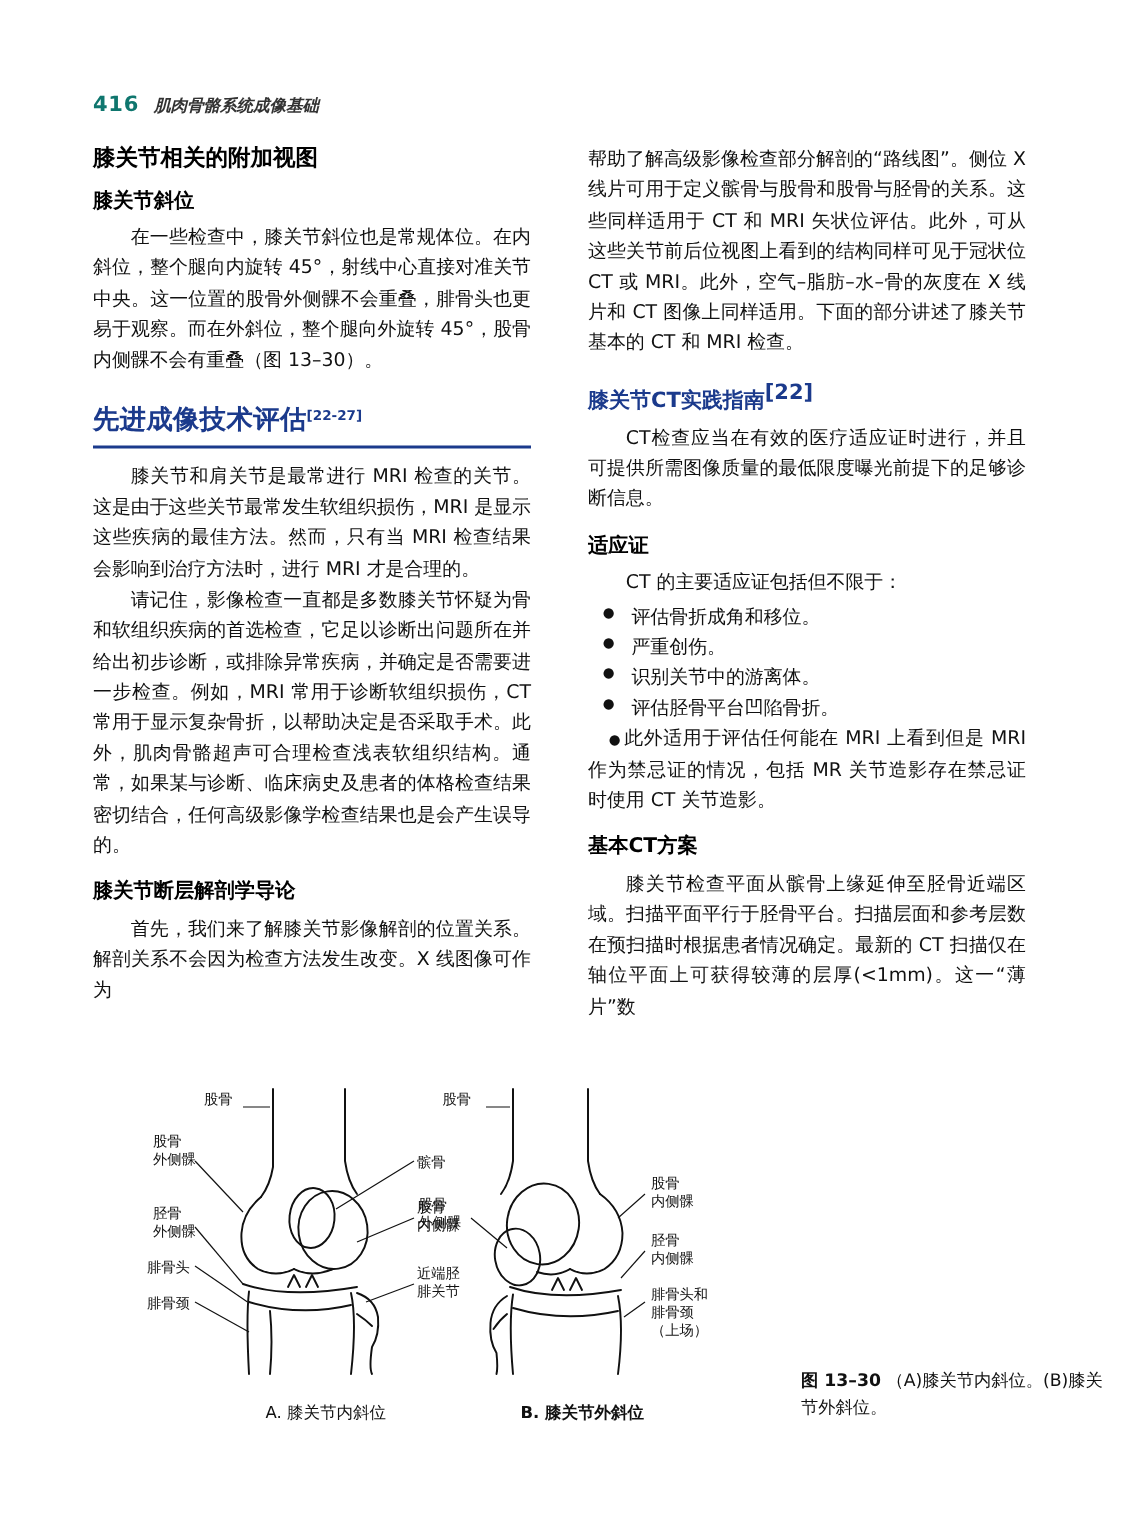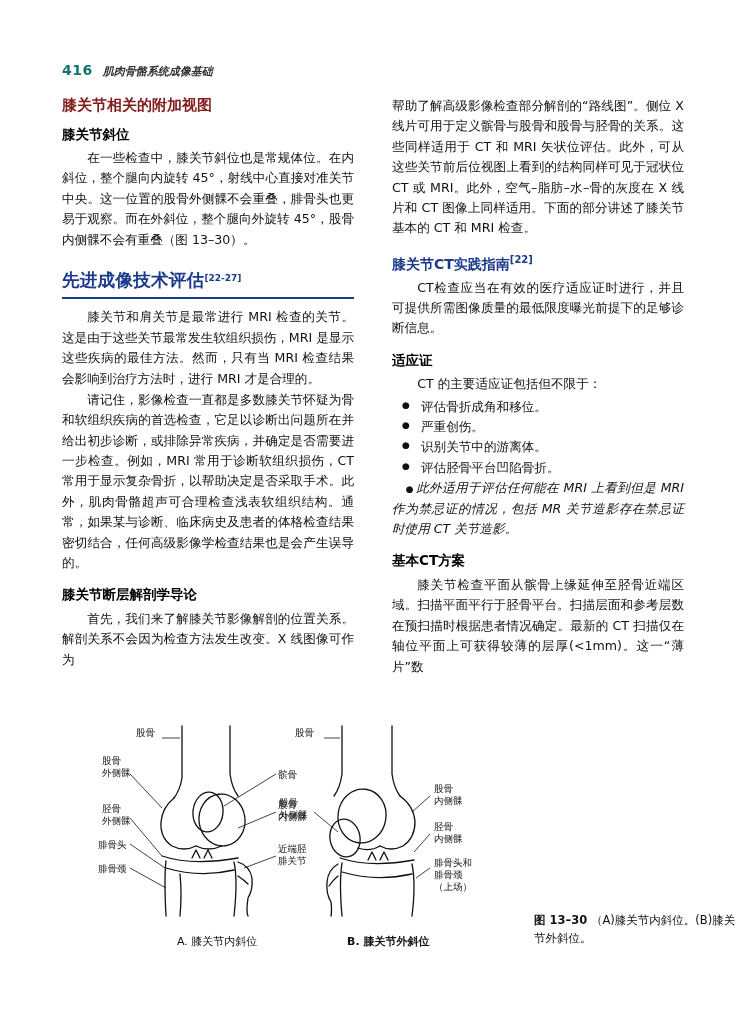--- a/index.html
+++ b/index.html
@@ -63,21 +63,21 @@
   p {
     margin: 0 0 1px 0;
     text-indent: 2em;
   }
   p.noindent { text-indent: 0; }
 
   h2.section-head {
     font-size: 15px;
     font-weight: bold;
     margin: 0 0 10px 0;
-    color: #7f1d1d;
+    color: #000000;
     line-height: 1.3;
   }
   h3.sub-head {
     font-size: 13.5px;
     font-weight: bold;
     margin: 13px 0 5px 0;
     color: #000;
     line-height: 1.3;
   }
   h3.sub-head.first { margin-top: 0; }
@@ -107,21 +107,21 @@
   }
 
   h3.blue-head {
     font-size: 14px;
     font-weight: bold;
     color: #1b3a8c;
     margin: 14px 0 5px 0;
     line-height: 1.3;
   }
   h3.blue-head .sup {
-    font-size: 10px;
+    font-size: 14px;
     vertical-align: super;
   }
 
   ul.bullets {
     list-style: none;
     margin: 2px 0 2px 0;
     padding: 0;
   }
   ul.bullets li {
     text-indent: 0;
@@ -132,21 +132,20 @@
   ul.bullets li::before {
     content: "●";
     position: absolute;
     left: 1.1em;
     font-size: 9px;
     top: 1px;
   }
   ul.bullets li.wrap {
     padding-left: 0;
     text-indent: 1.1em;
-    font-style: italic;
   }
   ul.bullets li.wrap::before {
     position: static;
     margin-right: 2px;
   }
 
   
   .figure {
     position: absolute;
     left: 62px;

